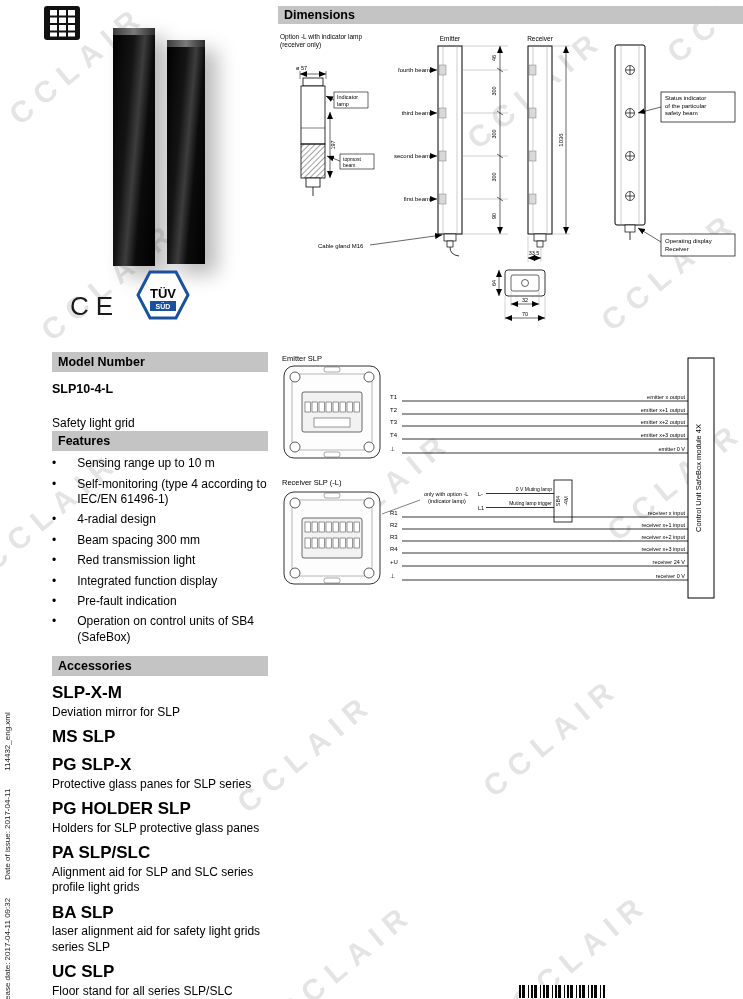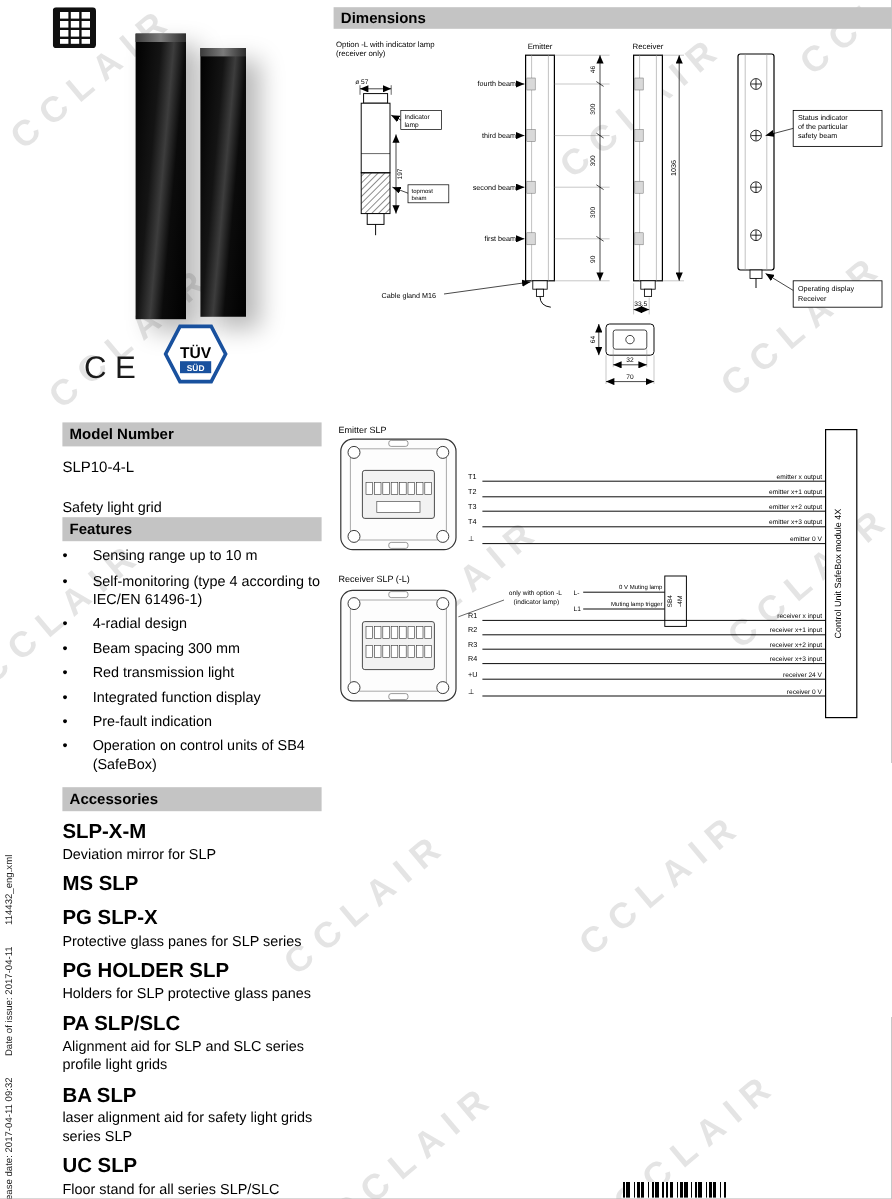--- a/index.html
+++ b/index.html
@@ -21,21 +21,21 @@
   .tower .cap { height:7px; background:linear-gradient(90deg,#3c3c3c,#7a7a7a 50%,#2c2c2c); }
   .tower1 { left:113px; top:28px; width:42px; height:238px; }
   .tower2 { left:167px; top:40px; width:38px; height:224px; }
 
   .ce-mark { position:absolute; left:70px; top:291px; font-size:26px; letter-spacing:7px; color:#1a1a1a; }
   .tuv-badge { position:absolute; left:136px; top:268px; }
 
   .section-bar { background:#c4c4c4; font-weight:bold; font-size:12.5px; padding:2px 6px; color:#000; }
 
   .left-col { position:absolute; left:52px; top:352px; width:216px; font-size:12px; line-height:1.28; }
-  .model-number { margin-top:9px; font-weight:normal; font-size:12.5px; }
+  .model-number { margin-top:9px; font-weight:bold; font-size:12.5px; }
   .model-desc { margin-top:19px; }
   .bar-features { }
   .features-list { margin-top:4px; }
   .feature { display:flex; gap:21px; margin-top:5px; }
   .feature .bullet::before { content:"•"; }
   .bar-accessories { margin-top:11px; }
   .acc-name { font-weight:bold; font-size:17px; margin-top:6px; }
   .acc-desc { margin-top:1px; }
 
   .dim-bar { position:absolute; left:278px; top:6px; width:471px; }

